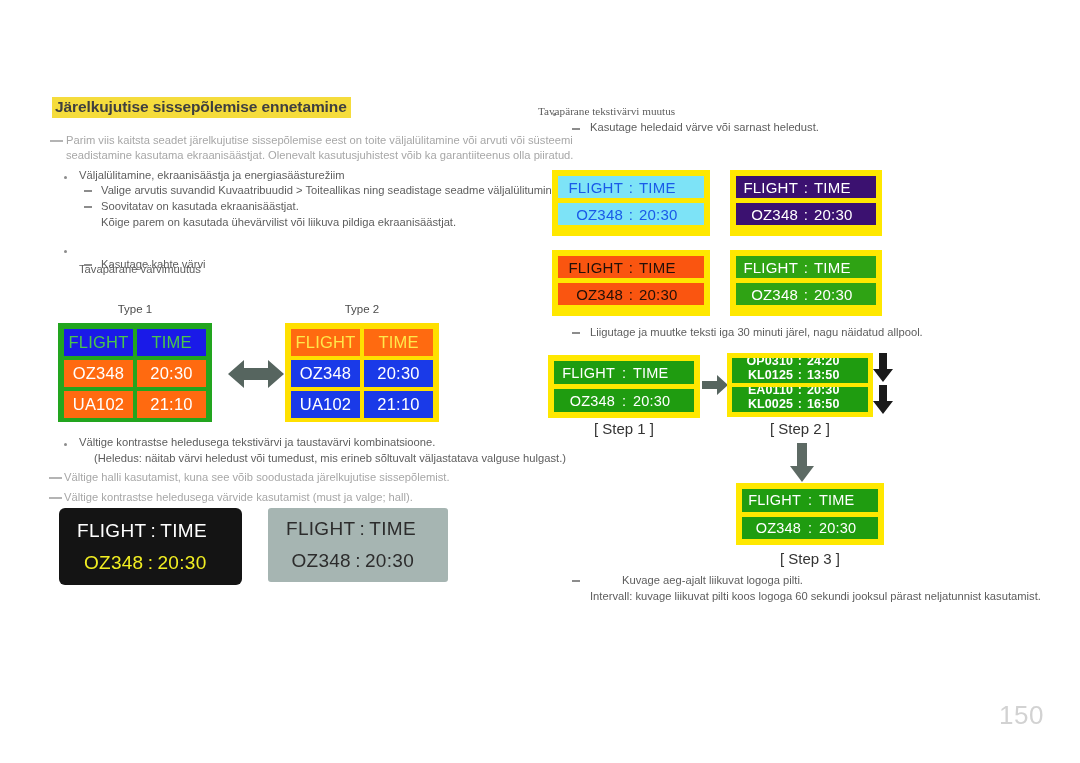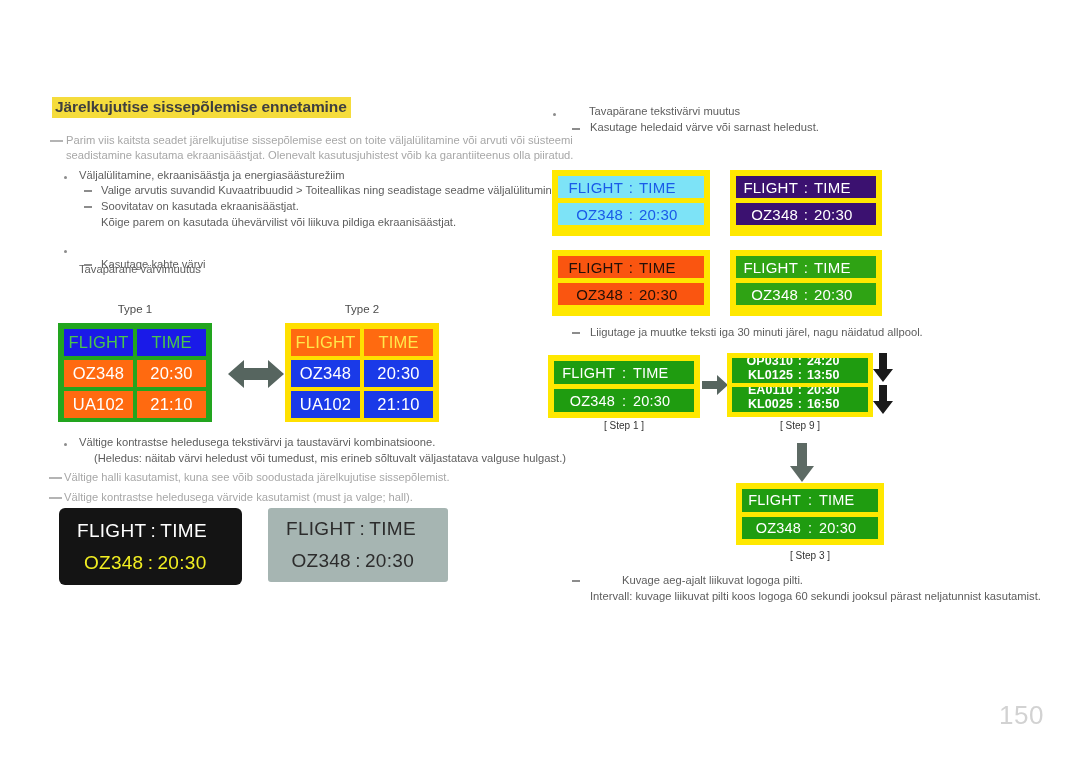--- a/index.html
+++ b/index.html
@@ -231,21 +231,21 @@
     height: 14px;
     letter-spacing: 0.1px;
   }
   #step2-panel .scroll-strip .line .a { text-align: right; padding-right: 2px;}
   #step2-panel .scroll-strip .line .b { text-align: center; }
   #step2-panel .scroll-strip .line .c { text-align: left; padding-left: 2px;}
   #step2-panel .scroll-strip .line.clip { margin-top: -4px; }
 
   .step-label {
     position: absolute;
-    font-size: 10px;
+    font-size: 15px;
     color: #333333;
     white-space: nowrap;
   }
 
   .right-arrow { position: absolute; left: 702px; top: 375px; width: 26px; height: 20px; }
   .down-arrows { position: absolute; left: 872px; top: 353px; width: 22px; height: 62px; }
   .down-arrow-big { position: absolute; left: 789px; top: 443px; width: 26px; height: 40px; }
 
   
   .page-number {
@@ -343,21 +343,21 @@
       <span class="c">TIME</span>
     </div>
     <div class="row row2">
       <span class="a">OZ348</span>
       <span class="b">:</span>
       <span class="c">20:30</span>
     </div>
   </div>
 
   <div class="bullet-dot" style="left:553px; top:113px;"></div>
-  <div class="txt dark" style="left:589px; top:103px;">Tavapärane tekstivärvi muutus</div>
+  <div class="txt dark" style="left:538px; top:103px;font-family:Liberation Serif, serif;">Tavapärane tekstivärvi muutus</div>
 
   <div class="bullet-dash" style="left:572px; top:128px;"></div>
   <div class="txt dark" style="left:590px; top:119px;">Kasutage heledaid värve või sarnast heledust.</div>
 
   <div class="cpanel" id="cpanel-cyan">
     <div class="strip">
       <span class="a">FLIGHT</span>
       <span class="b">:</span>
       <span class="c">TIME</span>
     </div>
@@ -457,21 +457,21 @@
   </div>
 
   <div class="down-arrows">
     <svg viewBox="0 0 22 62" width="22" height="62" aria-hidden="true">
       <polygon points="7,0 15,0 15,16 21,16 11,29 1,16 7,16" fill="#1a1a1a"></polygon>
       <polygon points="7,32 15,32 15,48 21,48 11,61 1,48 7,48" fill="#1a1a1a"></polygon>
     </svg>
   </div>
 
   <div class="step-label" style="left:548px; top:420px; width:152px; text-align:center;">[ Step 1 ]</div>
-  <div class="step-label" style="left:727px; top:420px; width:146px; text-align:center;">[ Step 9 ]</div>
+  <div class="step-label" style="left:727px; top:420px; width:146px; text-align:center;">[ Step 2 ]</div>
 
   <div class="down-arrow-big">
     <svg viewBox="0 0 26 40" width="26" height="40" aria-hidden="true">
       <polygon points="8,0 18,0 18,23 25,23 13,39 1,23 8,23" fill="#5d6a64"></polygon>
     </svg>
   </div>
 
   <div class="step-panel" id="step3-panel">
     <div class="strip">
       <span class="a">FLIGHT</span>

